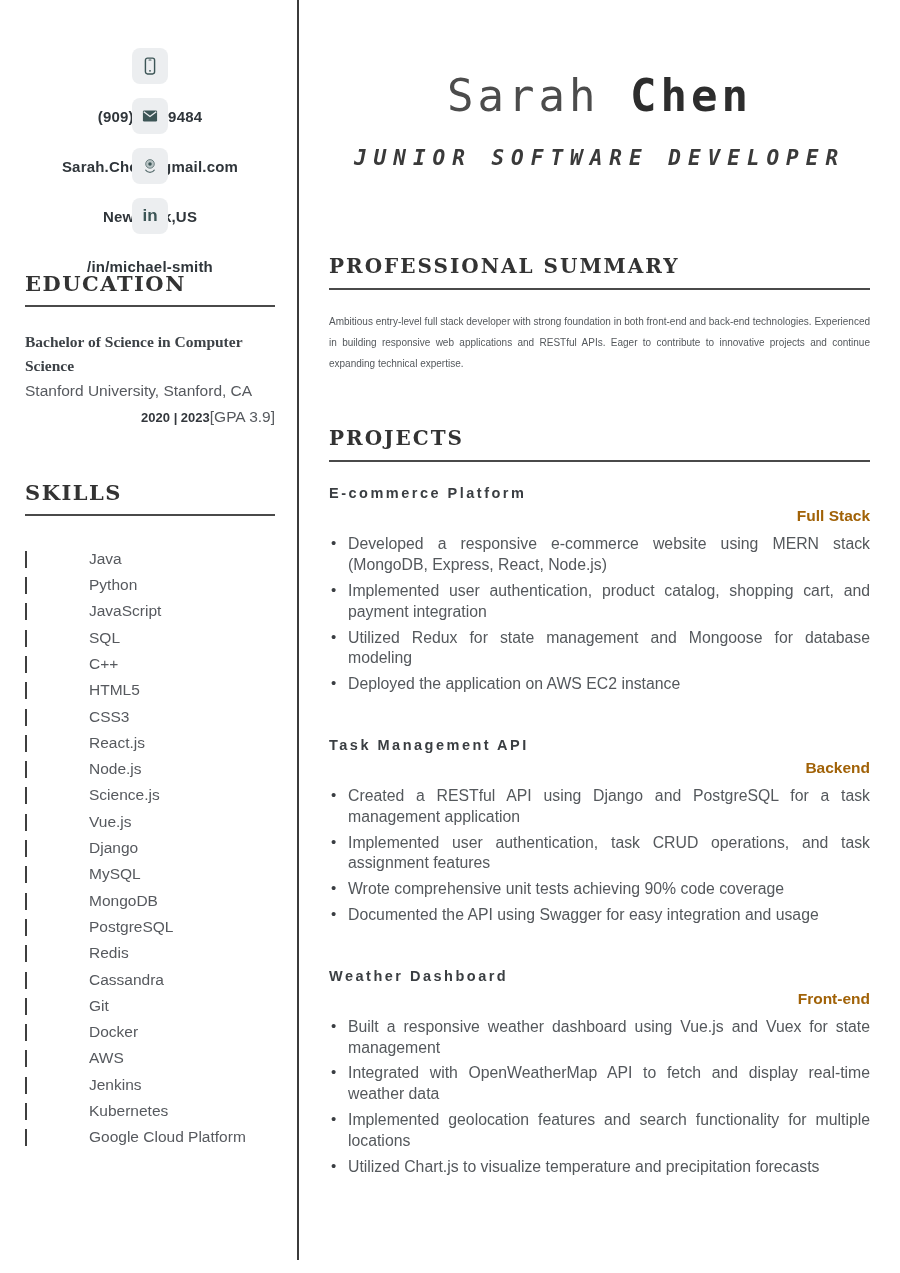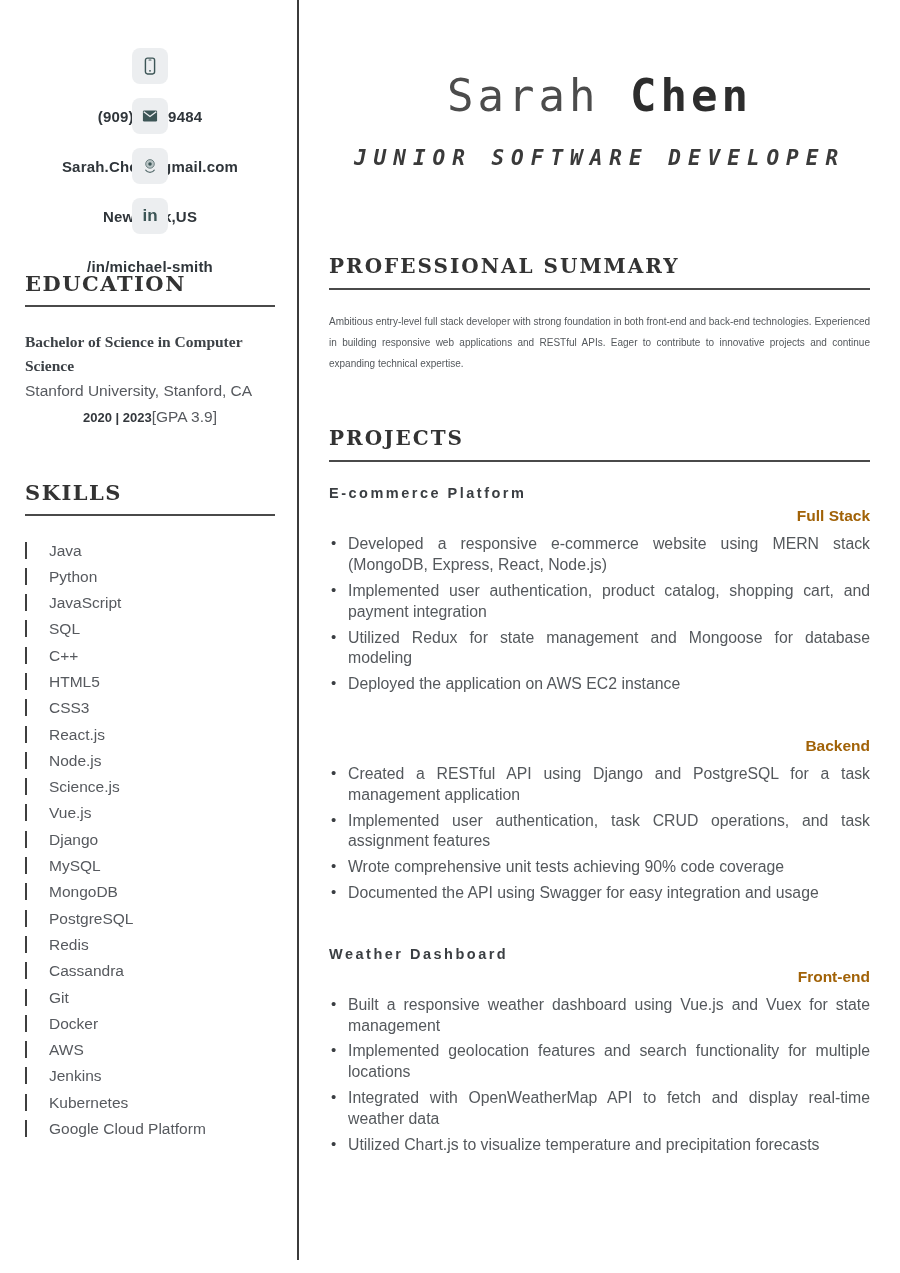--- a/index.html
+++ b/index.html
@@ -54,31 +54,31 @@
   .education { margin-top: 37px; }
   .degree {
     margin-top: 23px; font-weight: 700; font-size: 15.5px;
     color: #3d4247; line-height: 24px; font-family: Liberation Serif, serif;
   }
   .school {
     margin-top: 1px; font-size: 15.5px; color: #56595e;
     line-height: 24.5px;
   }
   .edu-row {
-    display: flex; justify-content: center;
+    display: flex; justify-content: flex-end;
     align-items: baseline; margin-top: 4px;
   }
   .edu-dates { font-size: 13px; font-weight: 700; color: #33373c; }
   .edu-gpa   { font-size: 15.5px; color: #56595e; }
 
   .skills { margin-top: 54px; }
   .skills ul { list-style: none; margin: 26px 0 0; padding: 0; }
   .skills li {
-    display: flex; align-items: flex-start; height: 26.3px;
-    font-size: 15.5px; color: #56595e;
+    display: flex; align-items: flex-end; height: 26.3px;
+    font-size: 15.5px; color: #56595e; gap: 40px;
   }
   .skill-bar {
     width: 2px; height: 17px; background: #3f3f3f;
     margin-right: 22px; flex: 0 0 2px;
   }
 
   
   .right {
     position: absolute; left: 299px; top: 8px;
     width: 601px; height: 1273px;
@@ -315,33 +315,34 @@
       <div class="p-role">Full Stack</div>
       <ul class="p-bullets">
         <li>Developed a responsive e-commerce website using MERN stack (MongoDB, Express, React, Node.js)</li>
         <li>Implemented user authentication, product catalog, shopping cart, and payment integration</li>
         <li>Utilized Redux for state management and Mongoose for database modeling</li>
         <li>Deployed the application on AWS EC2 instance</li>
       </ul>
     </div>
 
     <div class="project">
+      <div class="p-title">Task Management API</div>
       <div class="p-role">Backend</div>
       <ul class="p-bullets">
         <li>Created a RESTful API using Django and PostgreSQL for a task management application</li>
         <li>Implemented user authentication, task CRUD operations, and task assignment features</li>
         <li>Wrote comprehensive unit tests achieving 90% code coverage</li>
         <li>Documented the API using Swagger for easy integration and usage</li>
       </ul>
     </div>
 
     <div class="project">
       <div class="p-title">Weather Dashboard</div>
       <div class="p-role">Front-end</div>
       <ul class="p-bullets">
         <li>Built a responsive weather dashboard using Vue.js and Vuex for state management</li>
+        <li>Integrated with OpenWeatherMap API to fetch and display real-time weather data</li>
         <li>Implemented geolocation features and search functionality for multiple locations</li>
-        <li>Integrated with OpenWeatherMap API to fetch and display real-time weather data</li>
         <li>Utilized Chart.js to visualize temperature and precipitation forecasts</li>
       </ul>
     </div>
   </div>
 </div>
 
 </body></html>

